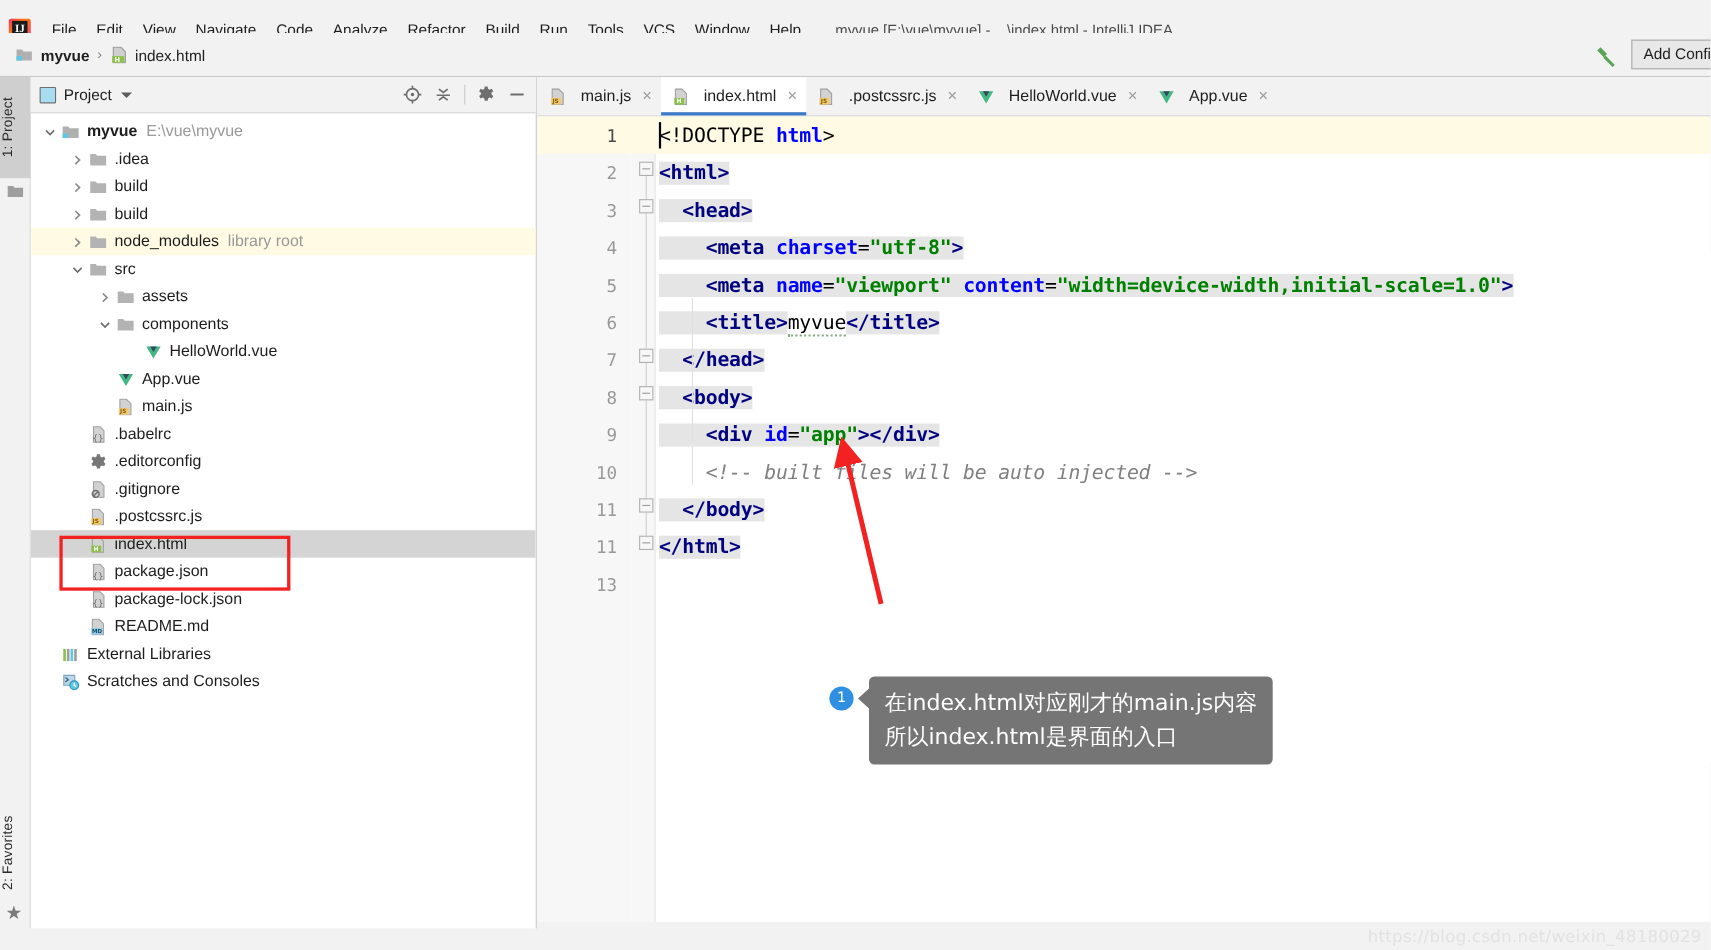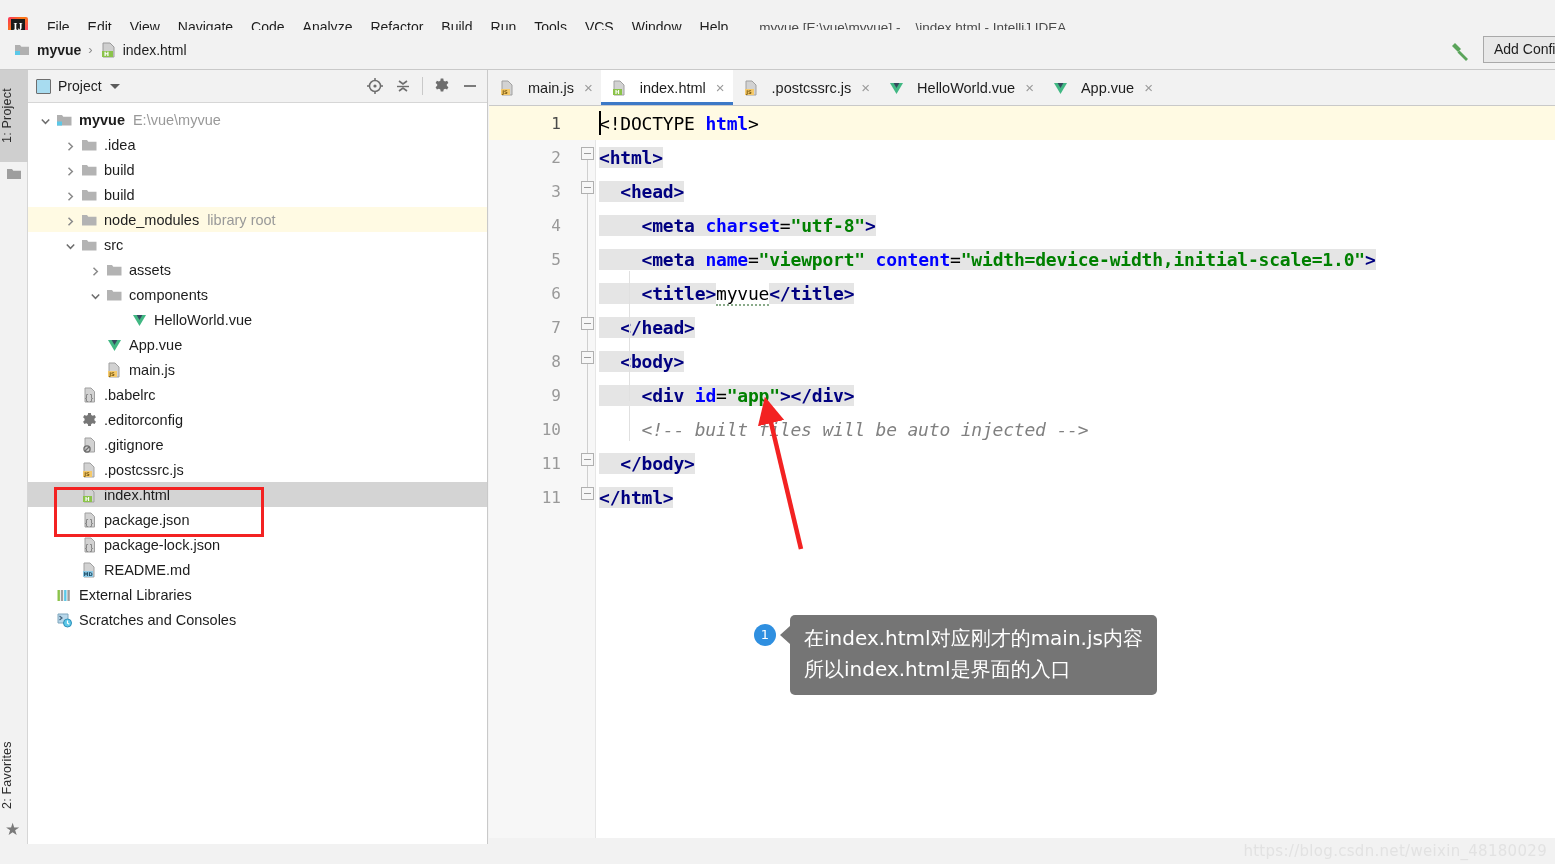--- a/index.html
+++ b/index.html
@@ -595,20 +595,24 @@
         <div class="cline">
           <span class="lno">11</span>
           <span class="ctext"><span class="bg">  <span class="tk-tag">&lt;/body&gt;</span></span></span>
         </div>
 
         <div class="cline">
           <span class="lno">11</span>
           <span class="ctext"><span class="bg tk-tag">&lt;/html&gt;</span></span>
         </div>
 
+        <div class="cline">
+          <span class="lno">13</span>
+          <span class="ctext"></span>
+        </div>
       </div>
 
       <div class="indent-guide" style="left:140px; top:165px; height:130px;"></div>
       <div class="indent-guide" style="left:140px; top:300px; height:35px;"></div>
     </div>
 
     <div class="statusbar"></div>
   </div>
 
   <svg class="overlay" style="position:absolute;left:0;top:0;width:1555px;height:864px;pointer-events:none;">

